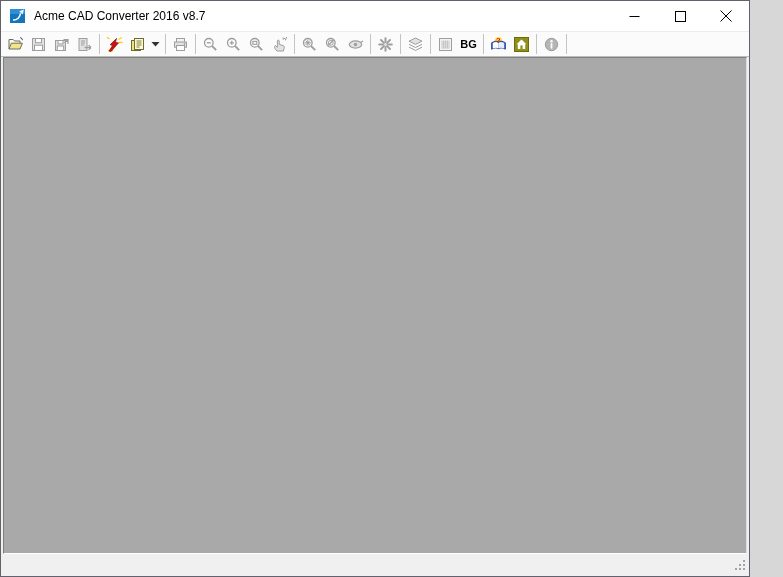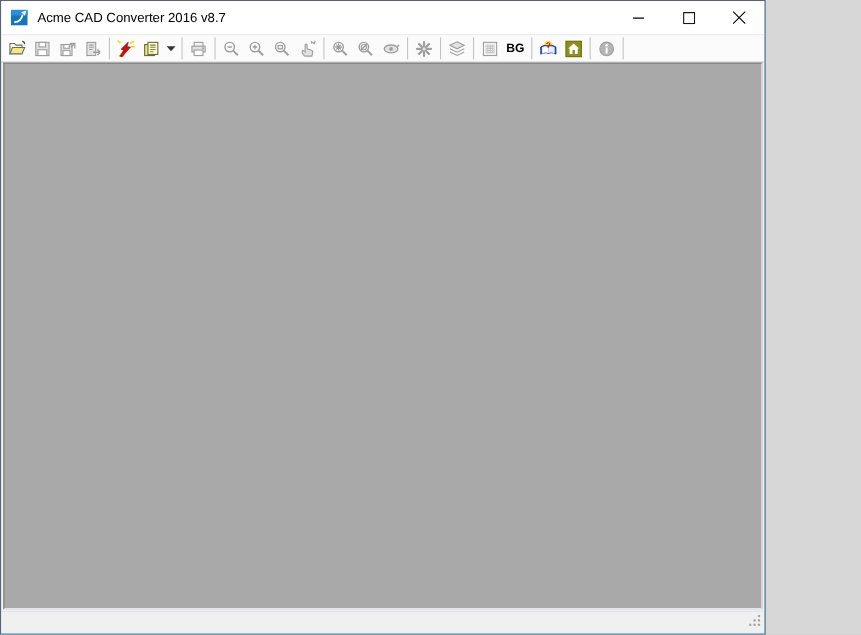--- a/index.html
+++ b/index.html
@@ -1,20 +1,20 @@
 <!DOCTYPE html>
 <html><head>
 <meta charset="utf-8">
 <style>
   html,body{margin:0;padding:0;background:#d7d7d7;}
   *{box-sizing:border-box;}
   .window{
-    width:696px;height:577px;
+    width:750px;height:577px;
     border:1px solid #62626e;
-    background:#7dd3fc;
+    background:#404040;
     display:flex;flex-direction:column;
     font-family:"Liberation Sans","DejaVu Sans",sans-serif;
     position:relative;overflow:hidden;
   }
   
   .titlebar{height:30px;background:#ffffff;display:flex;align-items:center;flex:0 0 auto;}
   .app-icon{width:16px;height:16px;margin-left:9px;flex:0 0 auto;}
   .title-text{font-size:12px;color:#000;margin-left:8px;white-space:nowrap;}
   .win-controls{margin-left:auto;display:flex;height:100%;}
   .win-btn{width:46px;height:100%;display:flex;align-items:center;justify-content:center;}

